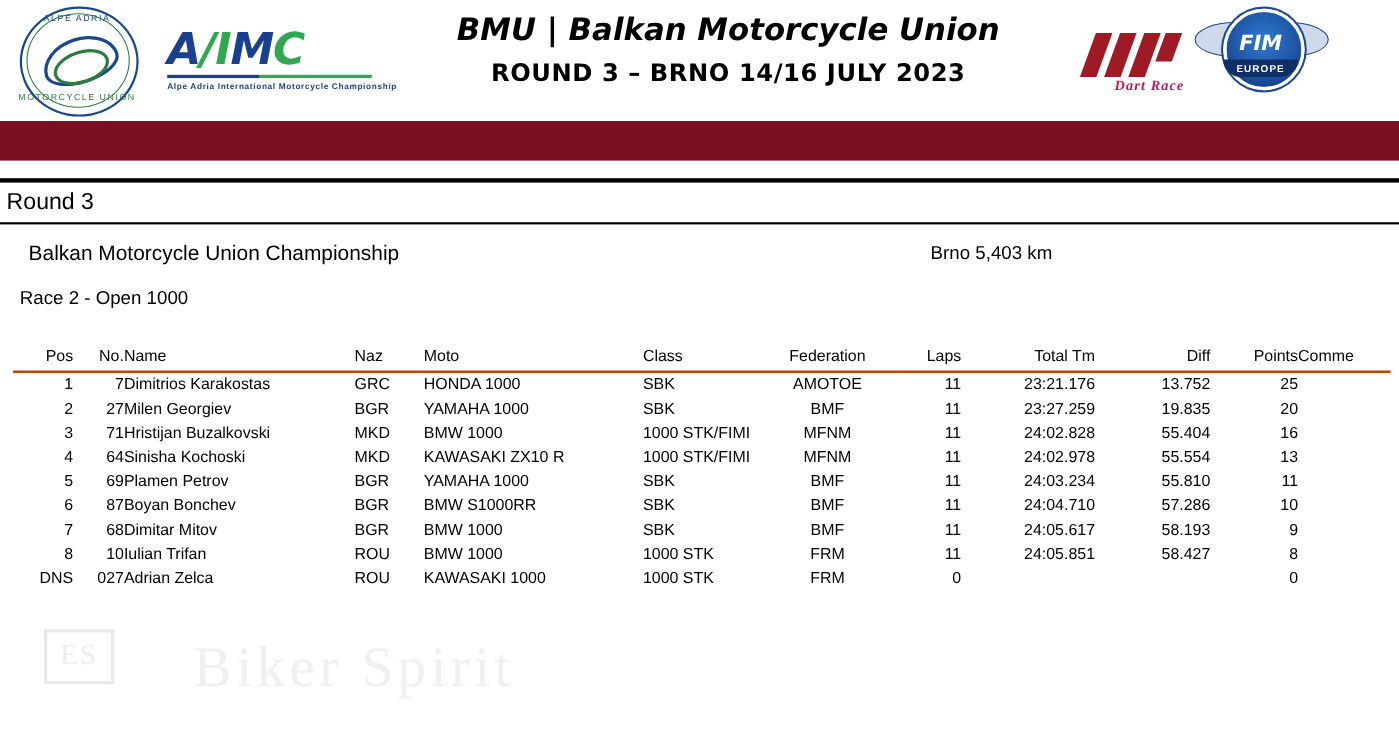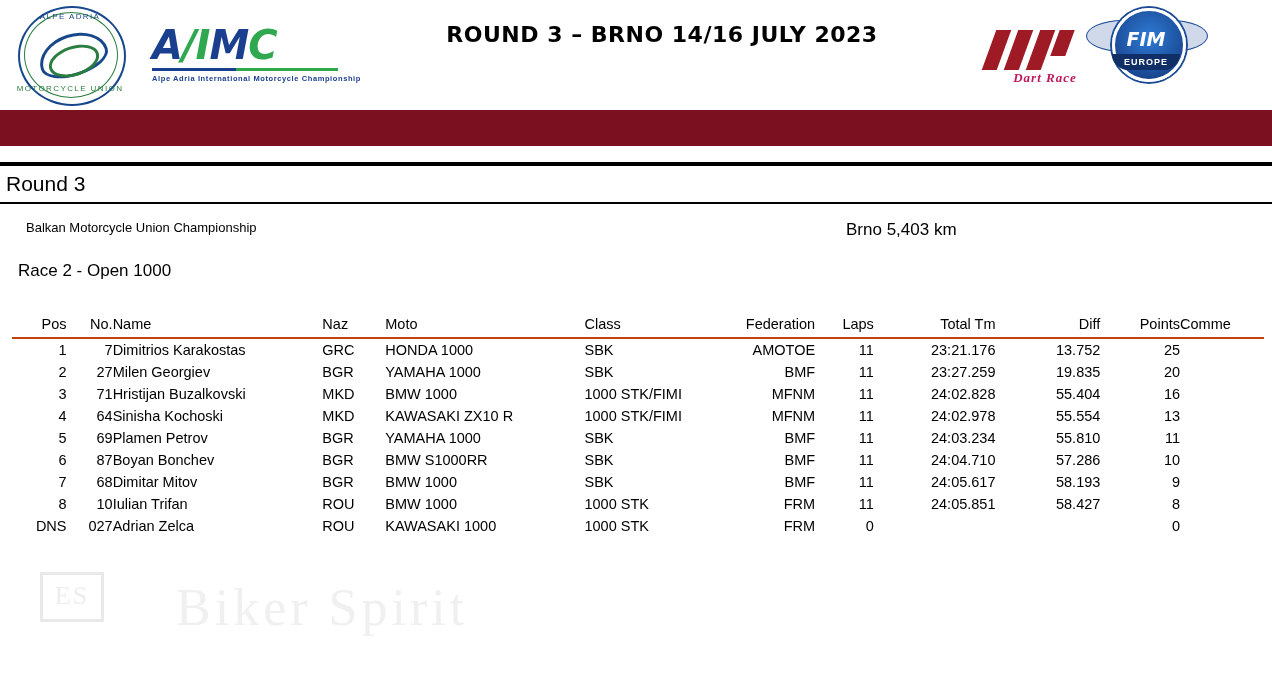--- a/index.html
+++ b/index.html
@@ -241,21 +241,21 @@
   }
 
   
   .info {
     position: relative;
     height: 96px;
   }
   .champ {
     position: absolute;
     left: 26px; top: 16px;
-    font-size: 13px;
+    font-size: 19px;
   }
   .circuit {
     position: absolute;
     left: 846px; top: 16px;
     font-size: 17px;
   }
   .race {
     position: absolute;
     left: 18px; top: 57px;
     font-size: 17px;
@@ -285,21 +285,21 @@
     padding: 3px 0;
     white-space: nowrap;
   }
   .small { font-size: 11px; }
   .c-pos    { width: 52px;  text-align: right; }
   .c-no     { width: 44px;  text-align: right; padding-right: 6px; }
   .c-name   { width: 200px; text-align: left; padding-left: 12px; }
   .c-naz    { width: 60px;  text-align: left; padding-left: 4px; }
   .c-moto   { width: 190px; text-align: left; padding-left: 6px; }
   .c-class  { width: 100px; text-align: left; padding-left: 6px; }
-  .c-fed    { width: 120px; text-align: right; padding-left: 6px; }
+  .c-fed    { width: 120px; text-align: center; padding-left: 6px; }
   .c-laps   { width: 56px;  text-align: right; }
   .c-total  { width: 116px; text-align: right; }
   .c-diff   { width: 100px; text-align: right; }
   .c-points { width: 76px;  text-align: right; }
   .c-comm   { width: 80px;  text-align: left; padding-left: 12px; }
 
   th.c-naz, th.c-moto, th.c-class { padding-left: 6px; }
 
   
   .wm-es {
@@ -342,20 +342,21 @@
     <div class="txt-bot">MOTORCYCLE UNION</div>
   </div>
 
   <div class="logo-aaimc">
     <div class="word"><span class="c-a">A</span><span class="c-i">/I</span><span class="c-m">M</span><span class="c-c">C</span></div>
     <div class="underbar"></div>
     <div class="sub">Alpe Adria International Motorcycle Championship</div>
   </div>
 
   <div class="title-block">
+    <div class="title-main">BMU | Balkan Motorcycle Union</div>
     <div class="title-sub">ROUND 3 – BRNO 14/16 JULY 2023</div>
   </div>
 
   <div class="logo-dart">
     <div class="chev c1"></div>
     <div class="chev c2"></div>
     <div class="chev c3"></div>
     <div class="chev c4"></div>
     <div class="dr-text">Dart Race</div>
   </div>

